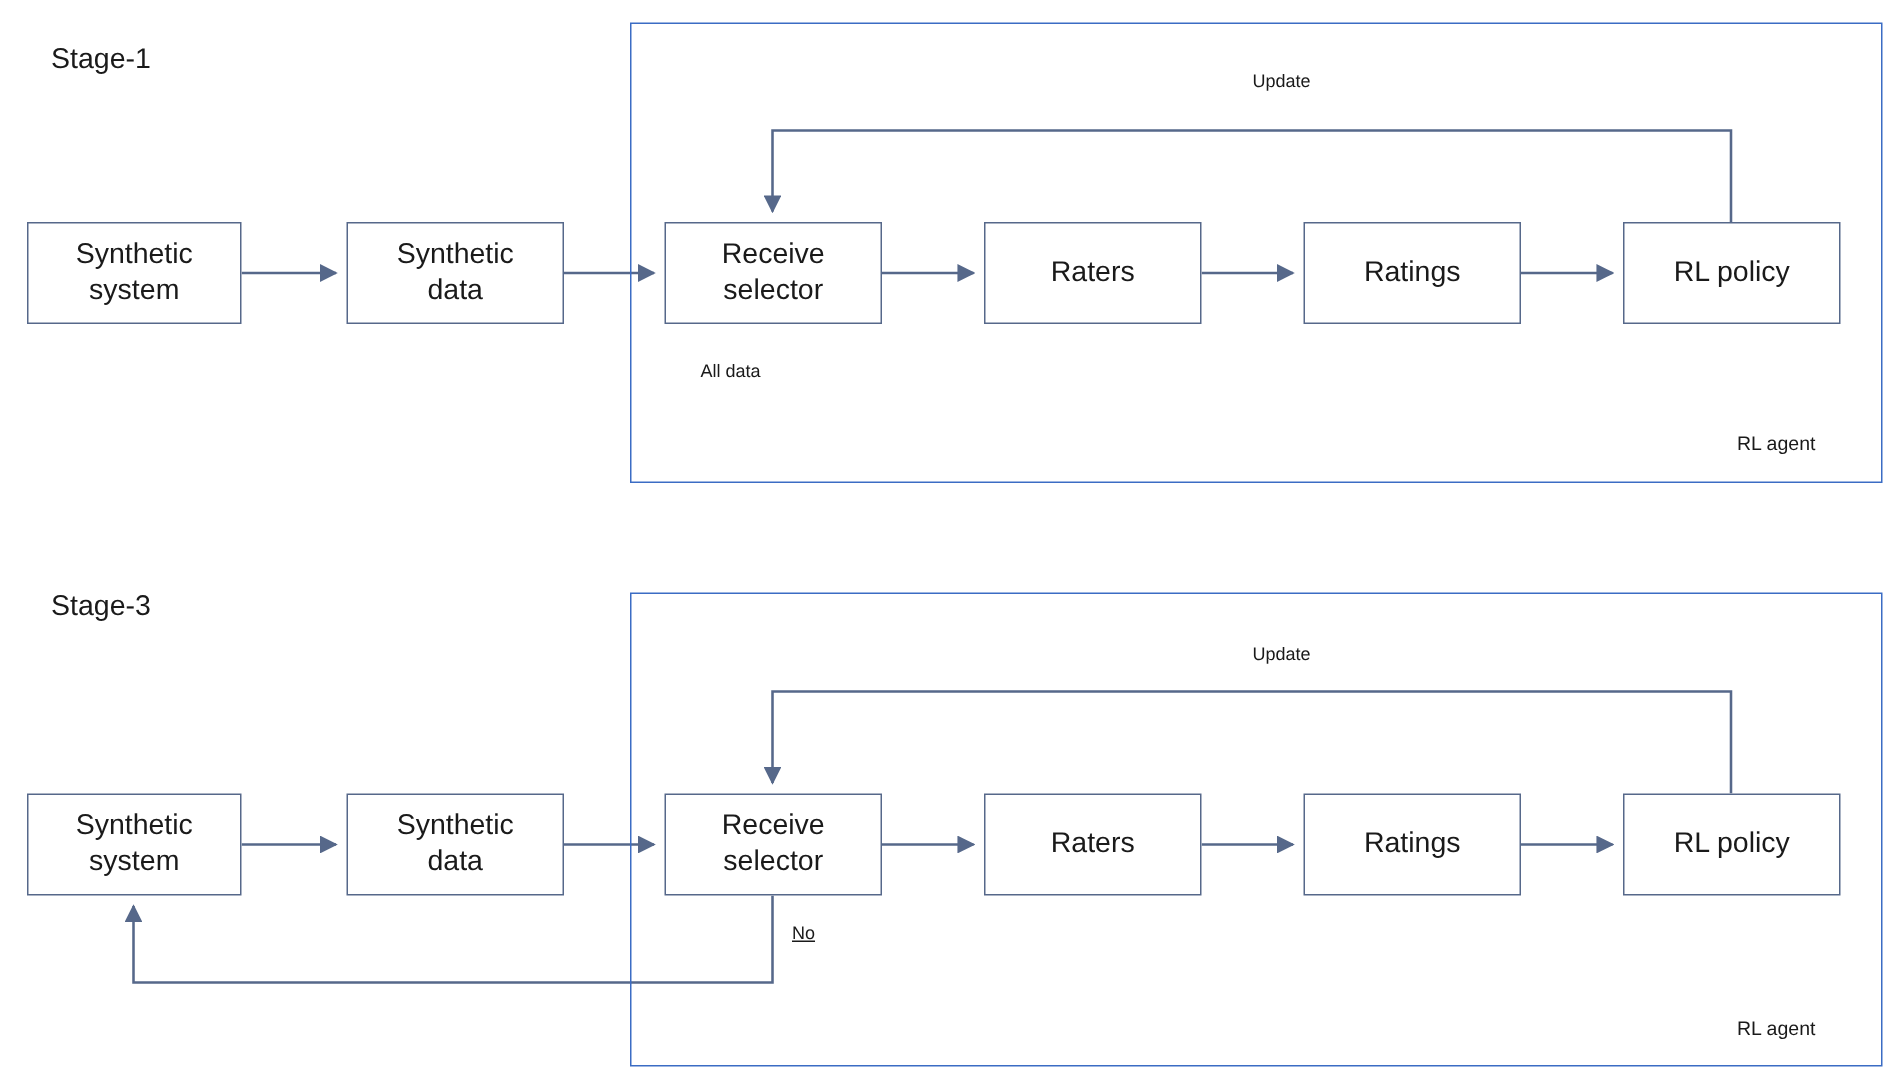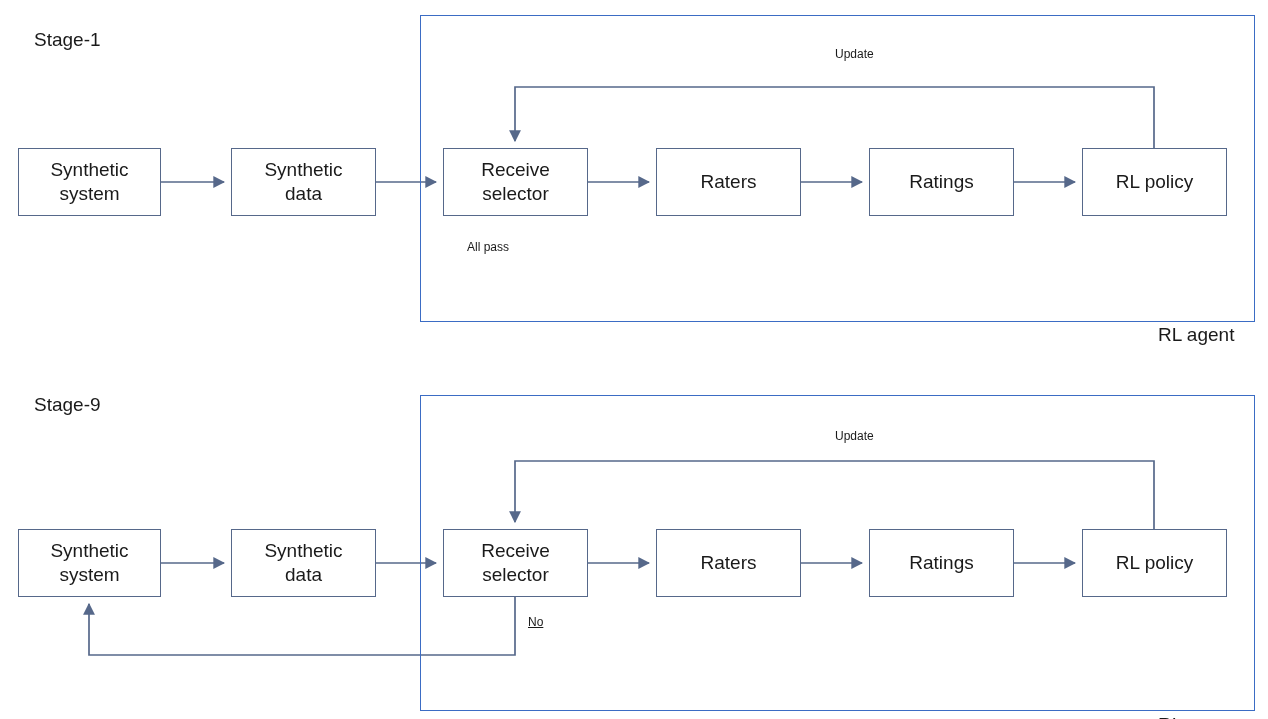--- a/index.html
+++ b/index.html
@@ -53,57 +53,56 @@
     position: absolute;
     font-size: 12px;
     color: #1a1a1a;
     white-space: nowrap;
     z-index: 4;
   }
   .stage-label {
     font-size: 19px;
   }
   .agent-label {
-    font-size: 19px;
-    margin-top: 36px;
+    font-size: 13px;
   }
 </style>
 </head>
 <body>
 
 <div id="canvas">
 
   <div class="agent-box" style="left:420px; top:15px; width:835px; height:307px;"></div>
 
   <div class="free-label stage-label" style="left:34px; top:29px;">Stage-1</div>
 
   <div class="free-label agent-label" style="left:1158px; top:288px;">RL agent</div>
 
   <div class="free-label" style="left:835px; top:47px;">Update</div>
 
-  <div class="free-label" style="left:467px; top:240px;">All pass</div>
+  <div class="free-label" style="left:467px; top:240px;">All data</div>
 
   <div class="node" style="left:18px; top:148px; width:143px; height:68px;">Synthetic
 system</div>
 
   <div class="node" style="left:231px; top:148px; width:145px; height:68px;">Synthetic
 data</div>
 
   <div class="node" style="left:443px; top:148px; width:145px; height:68px;">Receive
 selector</div>
 
   <div class="node" style="left:656px; top:148px; width:145px; height:68px;">Raters</div>
 
   <div class="node" style="left:869px; top:148px; width:145px; height:68px;">Ratings</div>
 
   <div class="node" style="left:1082px; top:148px; width:145px; height:68px;">RL policy</div>
 
   <div class="agent-box" style="left:420px; top:395px; width:835px; height:316px;"></div>
 
-  <div class="free-label stage-label" style="left:34px; top:394px;">Stage-9</div>
+  <div class="free-label stage-label" style="left:34px; top:394px;">Stage-3</div>
 
   <div class="free-label agent-label" style="left:1158px; top:678px;">RL agent</div>
 
   <div class="free-label" style="left:835px; top:429px;">Update</div>
 
   <div class="free-label" style="left:528px; top:615px;text-decoration:underline;">No</div>
 
   <div class="node" style="left:18px; top:529px; width:143px; height:68px;">Synthetic
 system</div>
 

